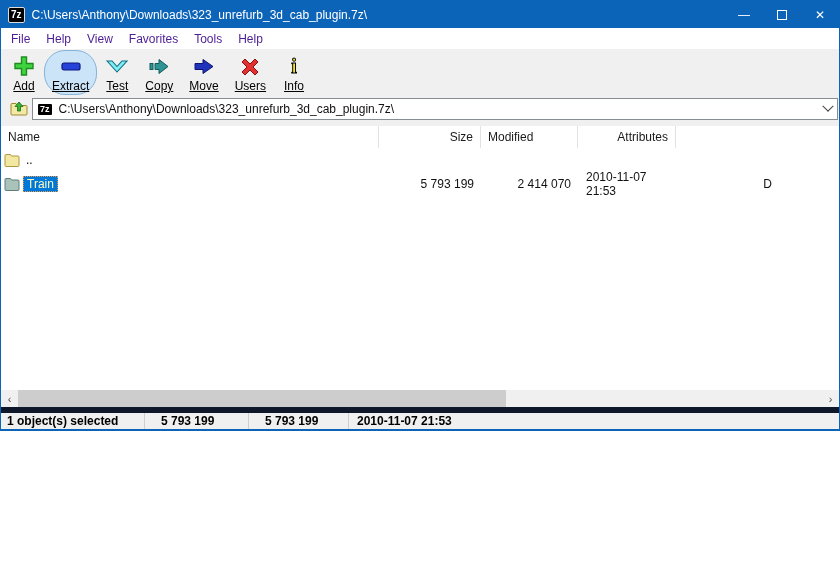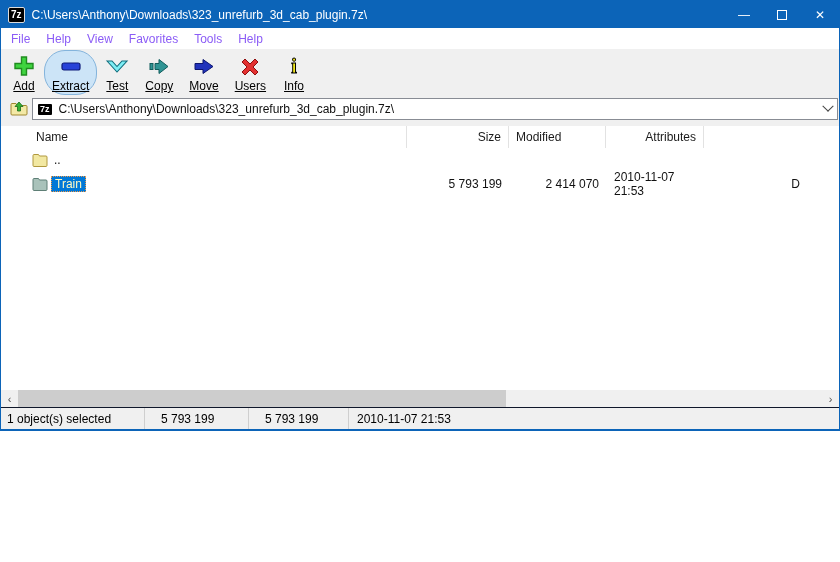--- a/index.html
+++ b/index.html
@@ -16,40 +16,40 @@
   
   .titlebar { height:27px; flex:0 0 27px; background:var(--titlebar,#0c64b8); color:#fff; display:flex; align-items:center; }
   .app-badge { background:#000; color:#fff; font-weight:bold; font-size:10px; line-height:12px; padding:1px 2px; margin:0 7px 0 7px; border:1px solid #dcdcdc; border-radius:2px; }
   .title-text { font-size:12px; white-space:nowrap; overflow:hidden; }
   .win-controls { margin-left:auto; display:flex; height:100%; }
   .win-btn { width:38px; height:100%; display:flex; align-items:center; justify-content:center; color:#fff; font-size:12px; }
   .max-box { width:10px; height:10px; border:1px solid #fff; }
 
   
   .menubar { height:21px; flex:0 0 21px; background:#fff; display:flex; align-items:center; padding-left:2px; }
-  .menu-item { padding:2px 8px; color:#8b5cf6; }
+  .menu-item { padding:2px 8px; color:#4c1d95; }
 
   
   .toolbar { height:47px; flex:0 0 47px; background:#f0f0f0; display:flex; align-items:stretch; padding:1px 0 1px 3px; }
   .tool-btn { display:flex; flex-direction:column; align-items:center; justify-content:flex-start; padding:3px 7px 1px; border:1px solid transparent; }
   .tool-btn .t-icon { height:24px; display:flex; align-items:center; }
   .tool-btn .t-label { margin-top:1px; color:#000;text-decoration:underline; }
   .tool-btn.highlighted { background:var(--toolbar_highlight,#cce4f7); border-color:#84b4dc;border-radius:21px; }
 
   
   .addressbar { height:30px; flex:0 0 30px; background:#f0f0f0; display:flex; align-items:center; padding:0 1px 4px 4px; }
   .up-btn { width:27px; height:24px; display:flex; align-items:center; justify-content:center; }
   .combo { flex:1; height:22px; background:#fff; border:1px solid #888c94; display:flex; align-items:center; padding:0 5px; }
   .combo-badge { background:#000; color:#fff; font-weight:bold; font-size:9px; line-height:11px; padding:0 2px; border-radius:1px; margin-right:7px; }
   .combo-path { white-space:nowrap; overflow:hidden; }
   .combo-chevron { margin-left:auto; width:8px; height:8px; border-right:1.5px solid #444; border-bottom:1.5px solid #444; transform:rotate(45deg) translate(-2px,-2px); }
 
   
   .list-area { flex:1 1 auto; background:#fff; overflow:hidden; }
-  .grid { display:grid; grid-template-columns:378px 102px 97px 98px 103px 1fr; align-items:center;padding-left:28px; }
+  .grid { display:grid; grid-template-columns:378px 102px 97px 98px 103px 1fr; align-items:center; }
   .header-row { height:22px; }
   .hcell { height:22px; display:flex; align-items:center; border-right:1px solid #e2e2e2; color:#1a1a1a; }
   .hcell.left { padding-left:7px; }
   .hcell.right { justify-content:flex-end; padding-right:7px; }
   .hcell.filler { border-right:none; }
   .frow { height:20px; }
   .name-cell { display:flex; align-items:center; padding-left:3px; height:20px; }
   .cell.right { text-align:right; padding-right:7px; }
   .cell.left { padding-left:8px; }
   .name-label { padding:1px 3px; white-space:nowrap; }
@@ -57,21 +57,21 @@
   .ficon { margin-right:3px; flex:0 0 auto; display:flex; }
 
   
   .hscroll { height:17px; flex:0 0 17px; background:#f0f0f0; position:relative; }
   .hs-arrow { position:absolute; top:0; width:17px; height:17px; display:flex; align-items:center; justify-content:center; color:#505050; font-size:11px; }
   .hs-arrow.left { left:0; }
   .hs-arrow.right { right:0; }
   .hs-thumb { position:absolute; left:17px; top:0; width:488px; height:17px; background:#cdcdcd; }
 
   
-  .statusbar { height:22px; flex:0 0 22px; background:#f0f0f0; border-top:1px solid #0f172a; display:grid; grid-template-columns:144px 104px 100px 1fr; align-items:center; }
+  .statusbar { height:22px; flex:0 0 22px; background:#f0f0f0; border-top:6px solid #0f172a; display:grid; grid-template-columns:144px 104px 100px 1fr; align-items:center;font-weight:bold; }
   .scell { height:100%; display:flex; align-items:center; border-right:1px solid #cfcfcf; padding-left:16px; color:#000; }
   .scell:first-child { padding-left:6px; }
   .scell:last-child { border-right:none; padding-left:8px; }
 </style>
 </head>
 <body>
 
 <div class="window">
 
   <div class="titlebar">

